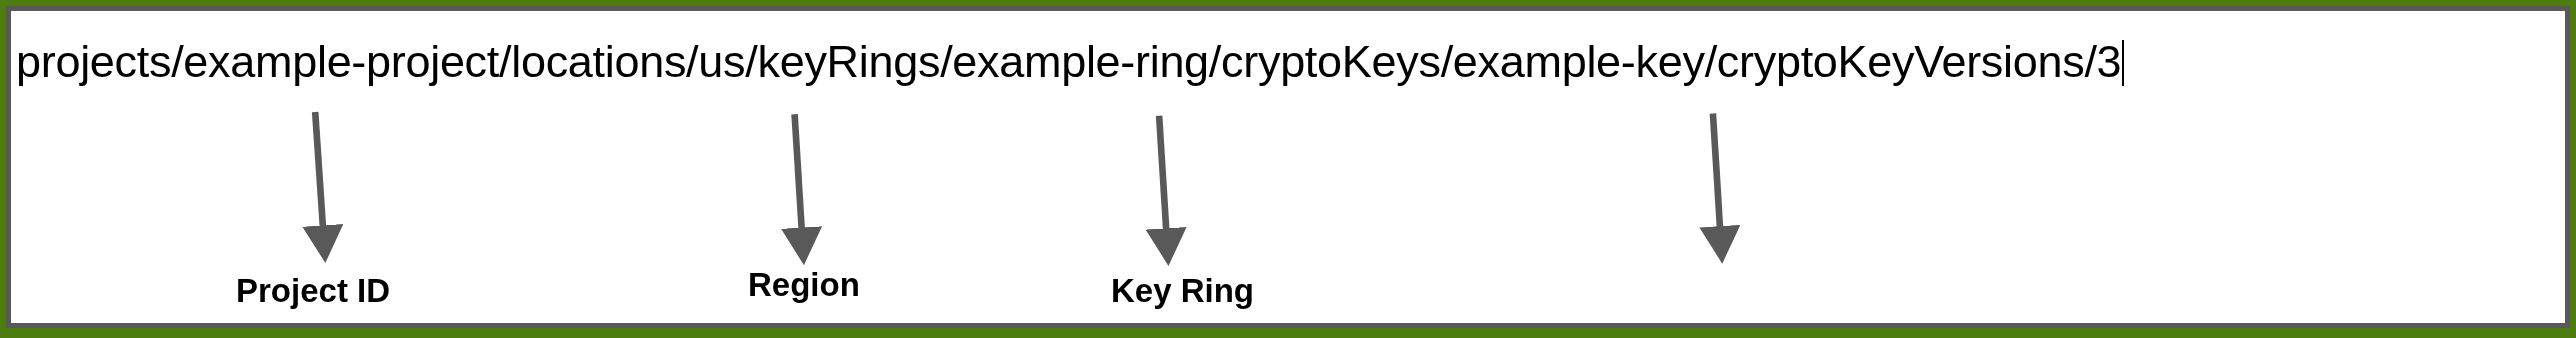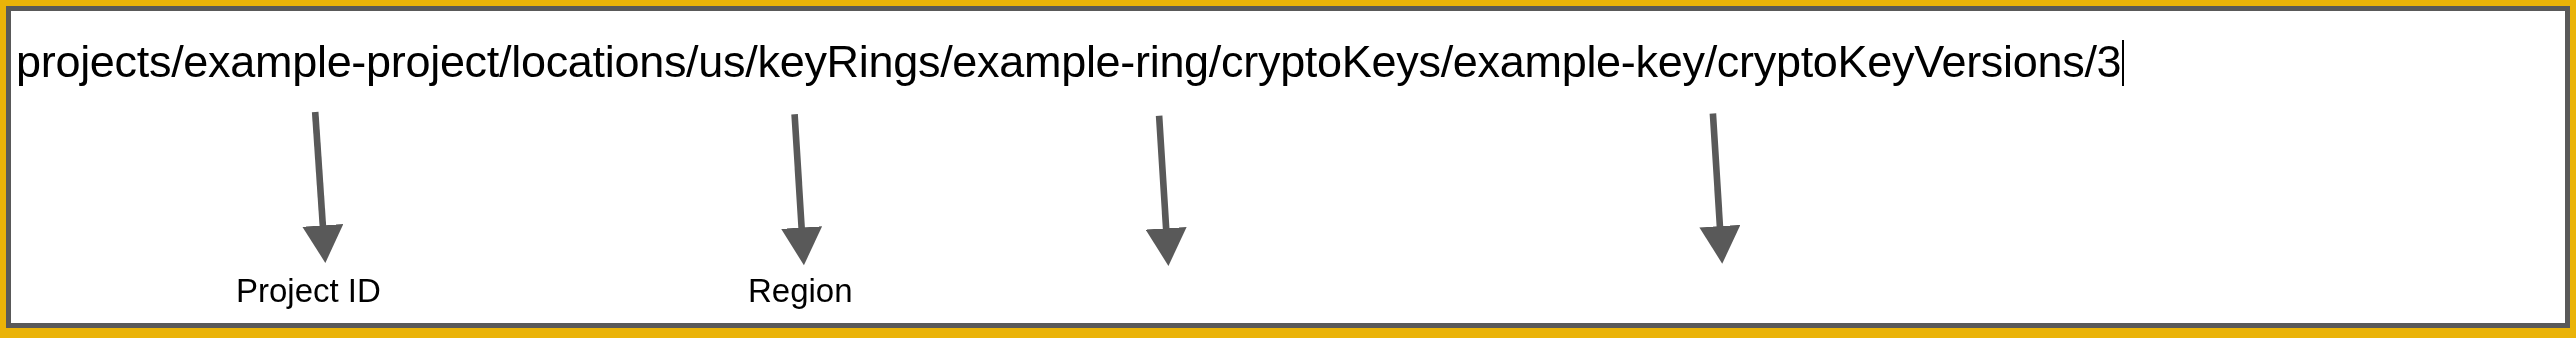--- a/index.html
+++ b/index.html
@@ -4,21 +4,21 @@
 <style>
   html, body {
     margin: 0;
     padding: 0;
     background: #ffffff;
   }
   #canvas {
     position: relative;
     width: 2576px;
     height: 339px;
-    background: #eab308;
+    background: #4d7c0f;
     overflow: hidden;
     font-family: "Liberation Sans", sans-serif;
   }
   
   #frame {
     position: absolute;
     left: 5.9px;
     top: 5.9px;
     width: 2564px;
     height: 322px;
@@ -57,23 +57,24 @@
     pointer-events: none;
   }
   
   .annot-label {
     position: absolute;
     font-size: 33px;
     line-height: 33px;
     color: #000000;
     white-space: pre;
     font-family: "Liberation Sans", sans-serif;
+    font-weight: bold;
   }
   #label-0 { left: 236px; top: 274px; }
-  #label-1 { left: 748px; top: 274px; }
+  #label-1 { left: 748px; top: 268px; }
   #label-2 { left: 1111px; top: 274px; }
   #label-3 { left: 1651px; top: 271px; }
 </style>
 </head>
 <body>
 
 <div id="canvas">
 
   <div id="frame"></div>
 
@@ -86,15 +87,16 @@
       </marker>
     </defs>
     <line x1="428" y1="152" x2="440" y2="330" stroke="#595959" stroke-width="9" marker-end="url(#head)"></line>
     <line x1="1079" y1="155" x2="1090" y2="333" stroke="#595959" stroke-width="9" marker-end="url(#head)"></line>
     <line x1="1574" y1="157" x2="1585" y2="334" stroke="#595959" stroke-width="9" marker-end="url(#head)"></line>
     <line x1="2326" y1="154" x2="2337" y2="331" stroke="#595959" stroke-width="9" marker-end="url(#head)"></line>
   </svg>
 
   <div class="annot-label" id="label-0">Project ID</div>
   <div class="annot-label" id="label-1">Region</div>
+  <div class="annot-label" id="label-2">Key Ring</div>
 
 </div>
 
 
 </body></html>

